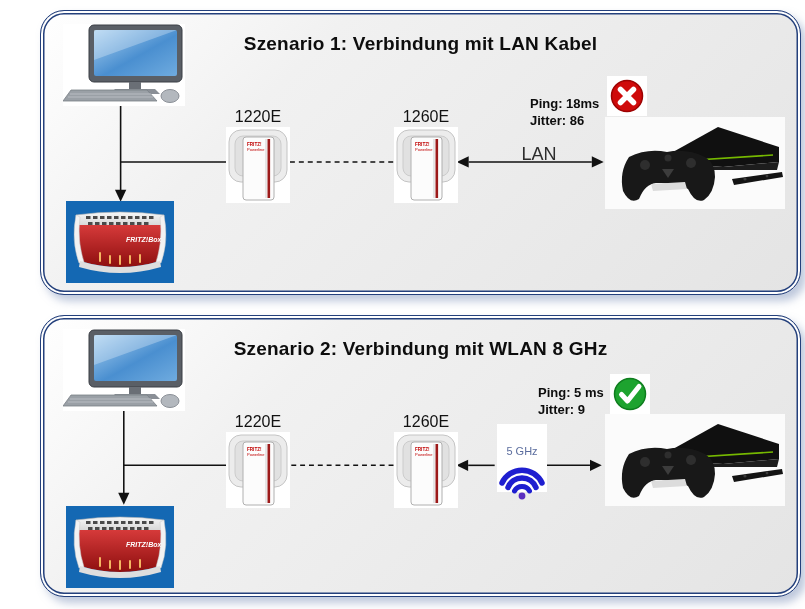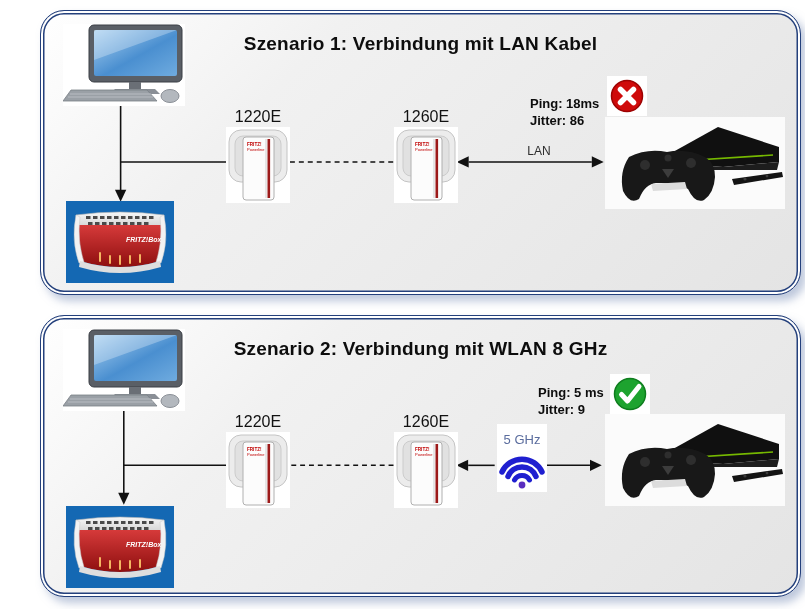--- a/index.html
+++ b/index.html
@@ -42,24 +42,24 @@
   .adapter-label.right { left:353px; }
 
   .metrics { position:absolute; font-size:13px; font-weight:bold; color:#0d0d0d; line-height:17px; white-space:nowrap; }
   #scenario1 .metrics { left:489px; top:84px; }
   #scenario2 .metrics { left:497px; top:68px; }
 
   .status-icon { position:absolute; width:40px; height:40px; }
   #scenario1 .status-icon { left:566px; top:65px; }
   #scenario2 .status-icon { left:569px; top:58px; }
 
-  .link-label { position:absolute; left:460px; top:133px; width:76px; text-align:center; font-size:12px; color:#2d2d2d; }
+  .link-label { position:absolute; left:460px; top:133px; width:76px; text-align:center; font-size:18px; color:#2d2d2d; }
 
   .wifi-box { position:absolute; left:456px; top:108px; width:50px; height:68px; background:#ffffff; text-align:center; }
-  .wifi-label { font-size:13px; color:#5b6d9e; padding-top:10px; line-height:12px;text-align:center; }
+  .wifi-label { font-size:11px; color:#5b6d9e; padding-top:21px; line-height:12px;text-align:center; }
 
   svg { display:block; }
 </style>
 </head>
 <body>
 
 <svg width="0" height="0" style="position:absolute" aria-hidden="true">
   <defs>
     <linearGradient id="scrGrad" x1="0" y1="0" x2="1" y2="1">
       <stop offset="0" stop-color="#a9d0f0"></stop>

